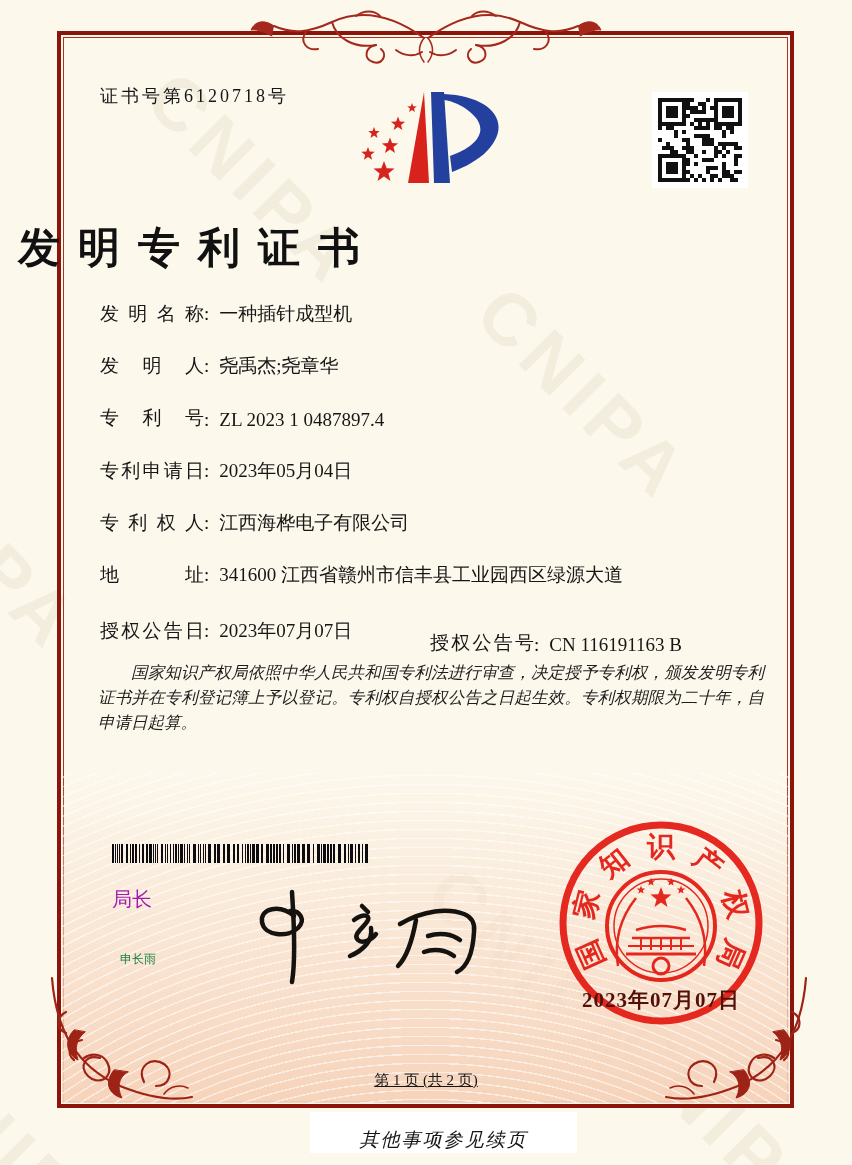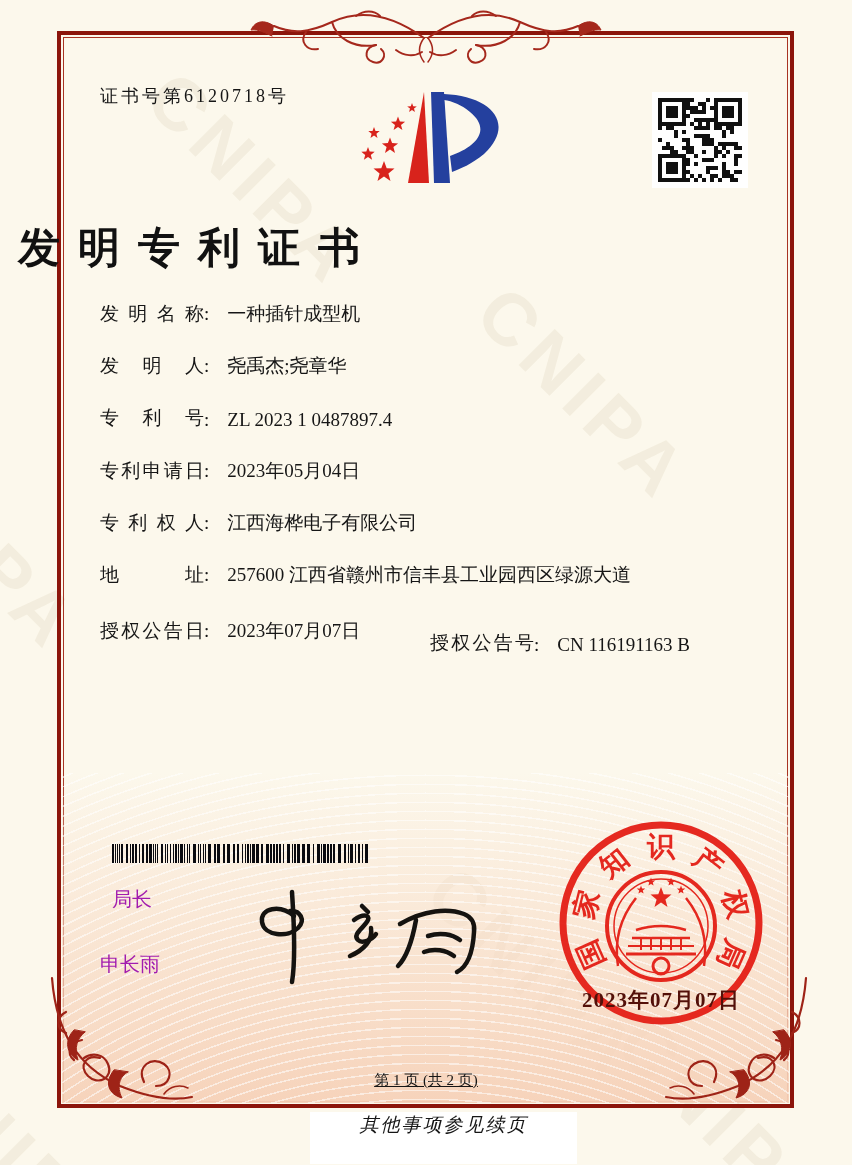--- a/index.html
+++ b/index.html
@@ -26,44 +26,44 @@
   .cert-no{position:absolute;left:100px;top:84px;font-size:18px;letter-spacing:3px;color:#161616;z-index:2;}
 
   .logo{position:absolute;left:350px;top:86px;z-index:2;}
   .qr{position:absolute;left:652px;top:92px;z-index:2;background:#fff;}
 
   .title{position:absolute;left:0;top:196px;width:100%;font-size:42px;
          font-weight:bold;color:#111;letter-spacing:18px;text-indent:18px;z-index:2;margin-top:24px;}
 
   .row{position:absolute;left:100px;font-size:19px;color:#161616;z-index:2;white-space:nowrap;}
   .row .lab{display:inline-block;width:104px;text-align:justify;text-align-last:justify;vertical-align:bottom;}
-  .row .val{margin-left:18px;}
+  .row .val{margin-left:10px;}
   .r1{top:301px;}.r2{top:353px;}.r3{top:405px;}.r4{top:458px;}.r5{top:510px;}.r6{top:562px;}.r7{top:618px;}
   .grant2{position:absolute;left:330px;top:12px;}
 
   .paras{position:absolute;left:98px;top:660px;width:666px;z-index:2;
          font-style:italic;font-size:16.5px;line-height:25px;color:#1d1d1d;}
   .paras p{margin:0 0 3px 0;text-indent:2em;text-align:justify;}
 
   .barcode{position:absolute;left:112px;top:844px;z-index:2;}
 
   .sig-title{position:absolute;left:112px;top:886px;font-size:20px;z-index:2;
              font-family:"Liberation Sans","DejaVu Sans",sans-serif;color:#a21caf;}
-  .sig-name{position:absolute;left:100px;top:951px;font-size:20px;z-index:2;
-            font-family:"Liberation Sans","DejaVu Sans",sans-serif;color:#a21caf;}
+  .sig-name{position:absolute;left:120px;top:951px;font-size:12px;z-index:2;
+            font-family:"Liberation Sans","DejaVu Sans",sans-serif;color:#15803d;}
   .signature{position:absolute;left:242px;top:886px;z-index:3;}
 
   .seal{position:absolute;left:556px;top:818px;z-index:3;}
   .seal-date{position:absolute;left:556px;top:986px;width:210px;text-align:center;
              font-size:21px;font-weight:bold;color:#531009;letter-spacing:1px;z-index:4;}
 
   .pageno{position:absolute;left:0;top:1071px;width:100%;text-align:center;font-size:15px;color:#161616;z-index:2;text-decoration:underline;}
 
-  .cont-box{position:absolute;left:310px;top:1112px;width:267px;height:52px;background:#ffffff;
-            z-index:2;display:flex;align-items:flex-start;justify-content:center;}
+  .cont-box{position:absolute;left:310px;top:1112px;width:267px;height:41px;background:#ffffff;
+            z-index:2;display:flex;align-items:flex-end;justify-content:center;}
   .cont-box span{font-style:italic;font-size:19px;letter-spacing:2px;color:#161616;}
 
   .top-ornament{position:absolute;left:236px;top:4px;z-index:2;}
   .corner{position:absolute;z-index:3;}
   .corner-bl{left:44px;top:960px;}
   .corner-br{left:662px;top:960px;transform:scaleX(-1);}
 </style>
 </head>
 <body>
 
@@ -365,30 +365,31 @@
 <div class="row r3">
   <span class="lab">专利号</span><span>:</span><span class="val">ZL 2023 1 0487897.4</span>
 </div>
 <div class="row r4">
   <span class="lab">专利申请日</span><span>:</span><span class="val">2023年05月04日</span>
 </div>
 <div class="row r5">
   <span class="lab">专利权人</span><span>:</span><span class="val">江西海桦电子有限公司</span>
 </div>
 <div class="row r6">
-  <span class="lab">地址</span><span>:</span><span class="val">257600 江西省赣州市信丰县工业园西区绿源大道</span>
+  <span class="lab">地址</span><span>:</span><span class="val">341600 江西省赣州市信丰县工业园西区绿源大道</span>
 </div>
 <div class="row r7">
   <span class="lab">授权公告日</span><span>:</span><span class="val">2023年07月07日</span>
   <span class="grant2">
     <span class="lab">授权公告号</span><span>:</span><span class="val">CN 116191163 B</span>
   </span>
 </div>
 
 <div class="paras">
+  <p>国家知识产权局依照中华人民共和国专利法进行审查，决定授予专利权，颁发发明专利证书并在专利登记簿上予以登记。专利权自授权公告之日起生效。专利权期限为二十年，自申请日起算。</p>
 </div>
 
 <svg class="barcode" id="barcode-svg" width="262" height="19" viewBox="0 0 262 19">
     <rect x="0" y="0" width="2" height="19" fill="#0b0b10"></rect>
     <rect x="3" y="0" width="1" height="19" fill="#0b0b10"></rect>
     <rect x="5" y="0" width="1" height="19" fill="#0b0b10"></rect>
     <rect x="7" y="0" width="1" height="19" fill="#0b0b10"></rect>
     <rect x="9" y="0" width="2" height="19" fill="#0b0b10"></rect>
     <rect x="14" y="0" width="2" height="19" fill="#0b0b10"></rect>
     <rect x="18" y="0" width="1" height="19" fill="#0b0b10"></rect>

